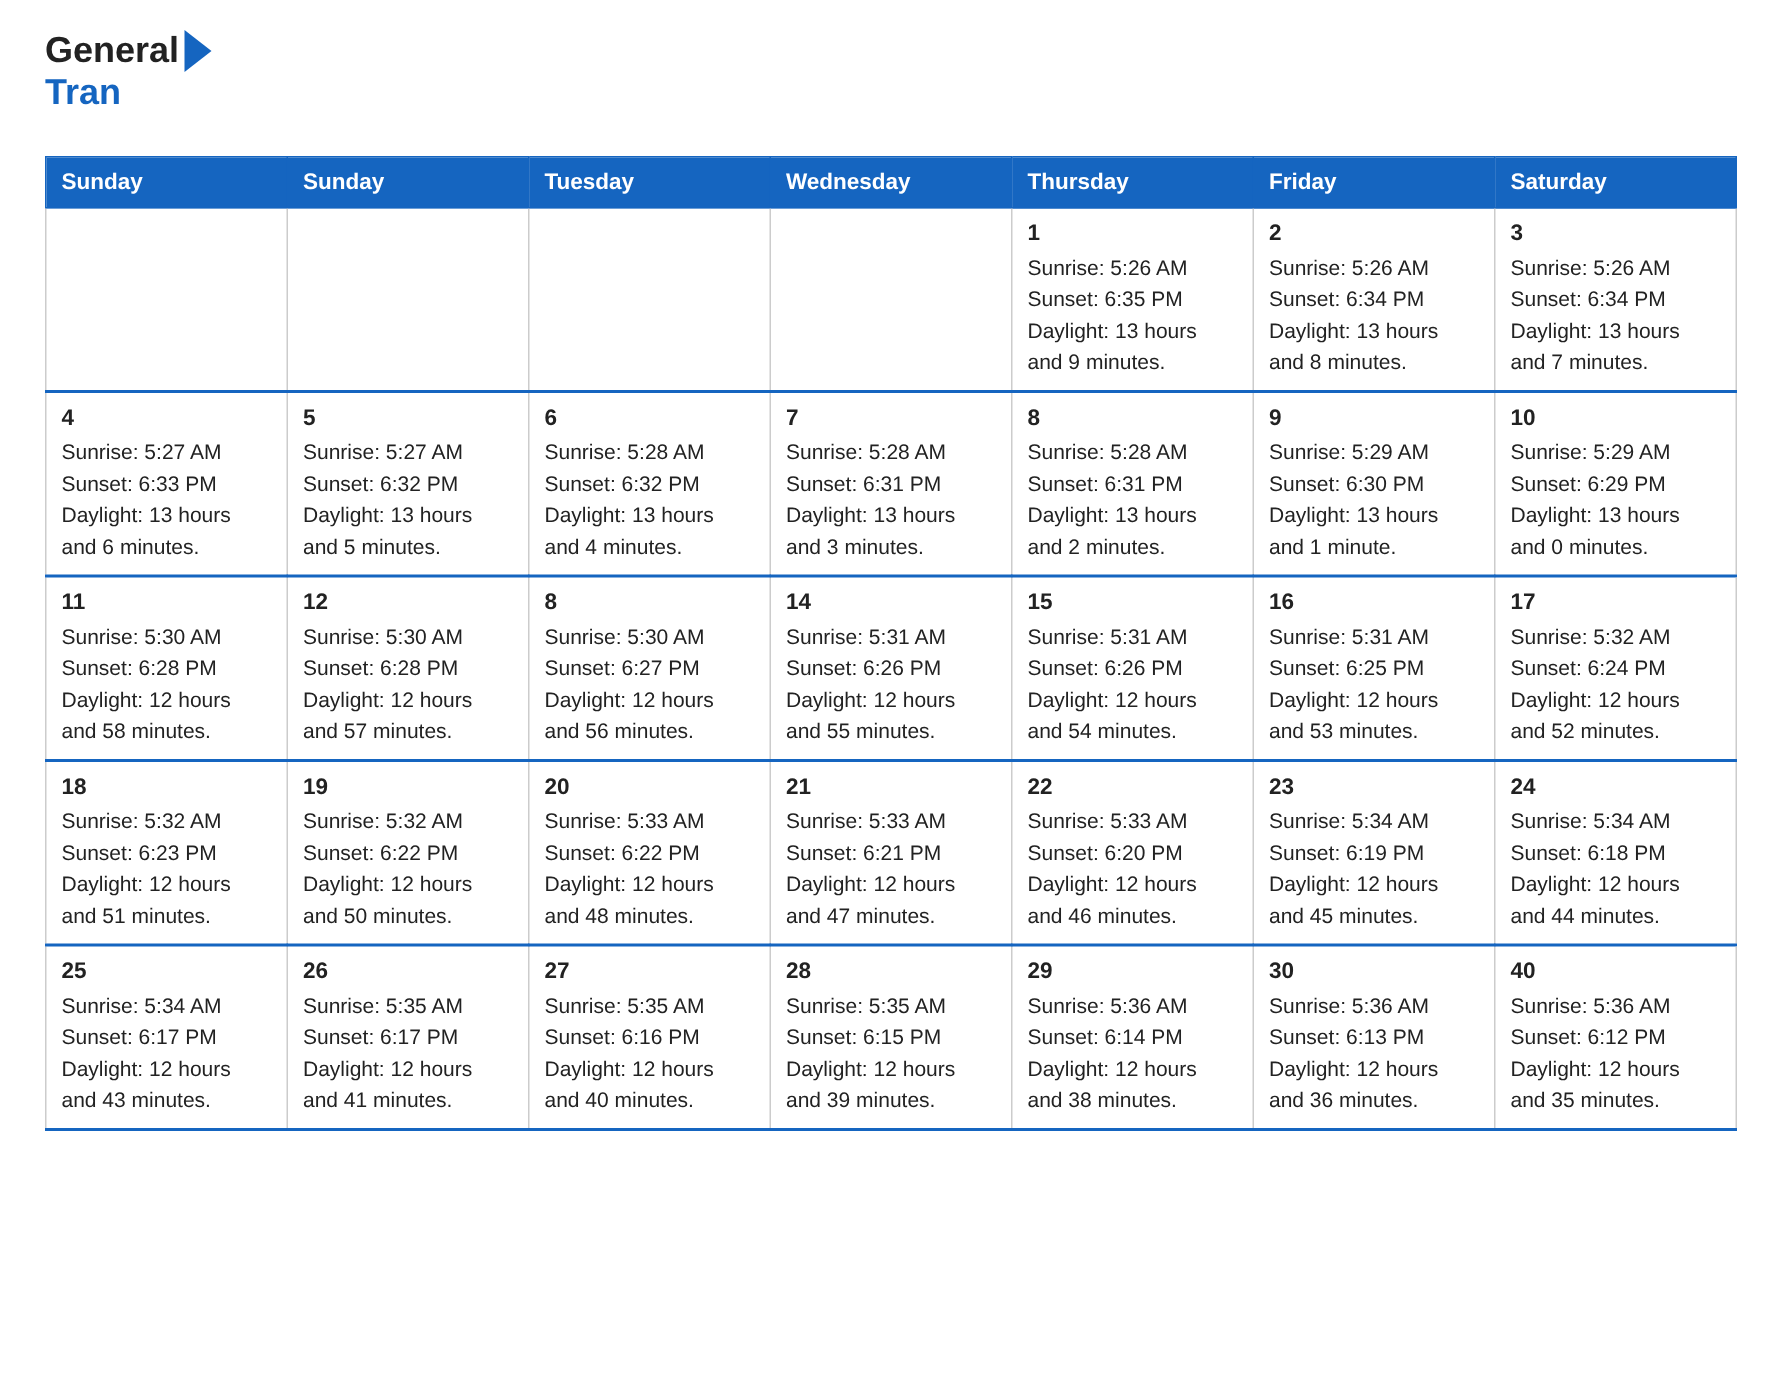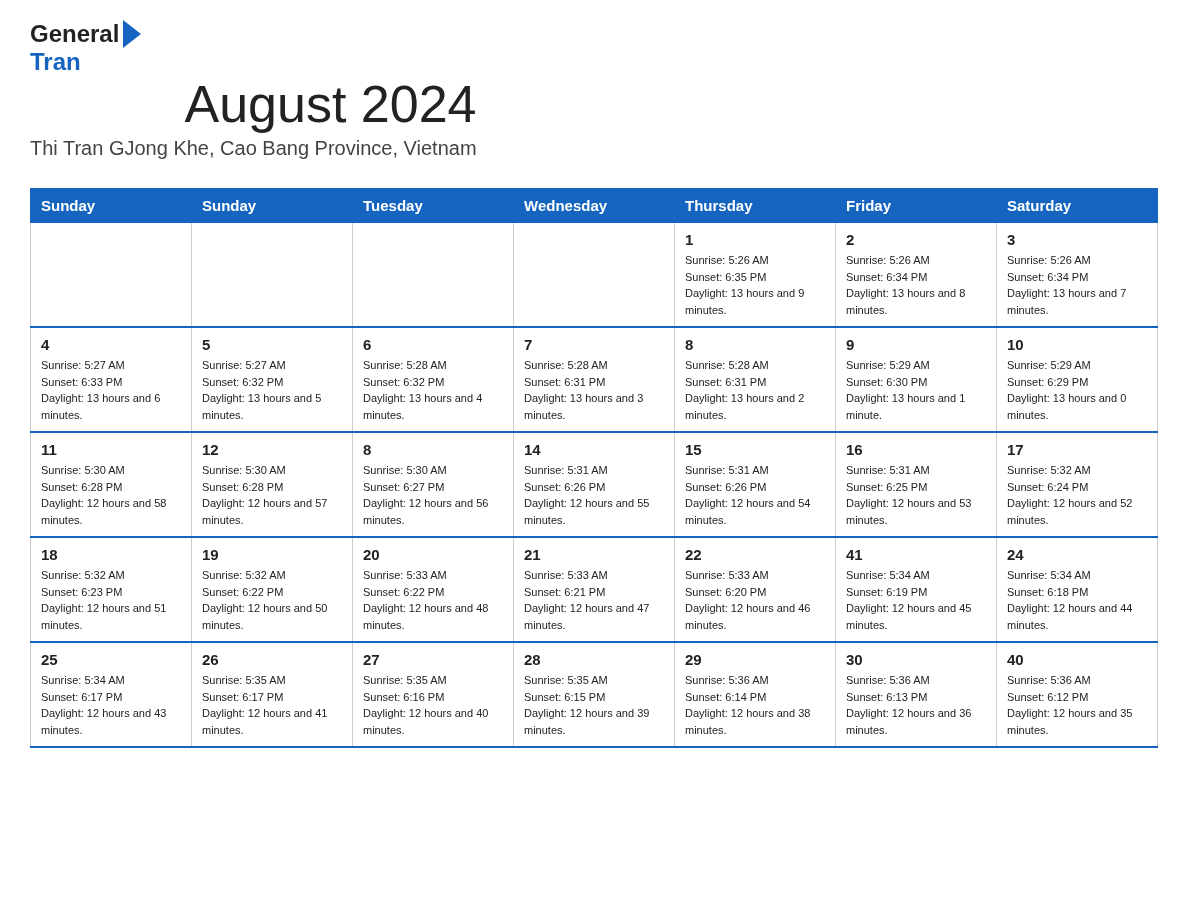--- a/index.html
+++ b/index.html
@@ -59,21 +59,21 @@
       color: #222;
     }
     .calendar tbody tr td .day-number {
       font-size: 15px;
       font-weight: bold;
       display: block;
       margin-bottom: 4px;
       color: #222;
     }
     .calendar tbody tr td .day-info {
-      font-size: 11px;
+      font-size: 14px;
       line-height: 1.5;
       color: #222;
     }
     .calendar tbody tr td.empty {
       background: #fff;
     }
     .calendar tbody tr {
       border-bottom: 2px solid #1565c0;
     }
     .logo-wrapper {
@@ -108,24 +108,20 @@
 <div class="header">
   <div class="logo">
     <div class="logo-wrapper">
       <span class="logo-general">General</span>
       <span class="logo-triangle"></span>
     </div>
     <div>
       <span class="logo-blue">Tran</span>
     </div>
   </div>
-  <div class="title-block">
-    <div class="main-title">August 2024</div>
-    <div class="subtitle">Thi Tran GJong Khe, Cao Bang Province, Vietnam</div>
-  </div>
 </div>
 
 <table class="calendar">
   <thead>
     <tr>
     <th>Sunday</th>
         <th>Sunday</th>
         <th>Tuesday</th>
         <th>Wednesday</th>
         <th>Thursday</th>
@@ -227,21 +223,21 @@
         </td>
         <td>
           <span class="day-number">21</span>
           <div class="day-info">Sunrise: 5:33 AM<br>Sunset: 6:21 PM<br>Daylight: 12 hours and 47 minutes.</div>
         </td>
         <td>
           <span class="day-number">22</span>
           <div class="day-info">Sunrise: 5:33 AM<br>Sunset: 6:20 PM<br>Daylight: 12 hours and 46 minutes.</div>
         </td>
         <td>
-          <span class="day-number">41</span>
+          <span class="day-number">23</span>
           <div class="day-info">Sunrise: 5:34 AM<br>Sunset: 6:19 PM<br>Daylight: 12 hours and 45 minutes.</div>
         </td>
         <td>
           <span class="day-number">24</span>
           <div class="day-info">Sunrise: 5:34 AM<br>Sunset: 6:18 PM<br>Daylight: 12 hours and 44 minutes.</div>
         </td>
       </tr>
       <tr>
         <td>
           <span class="day-number">25</span>

